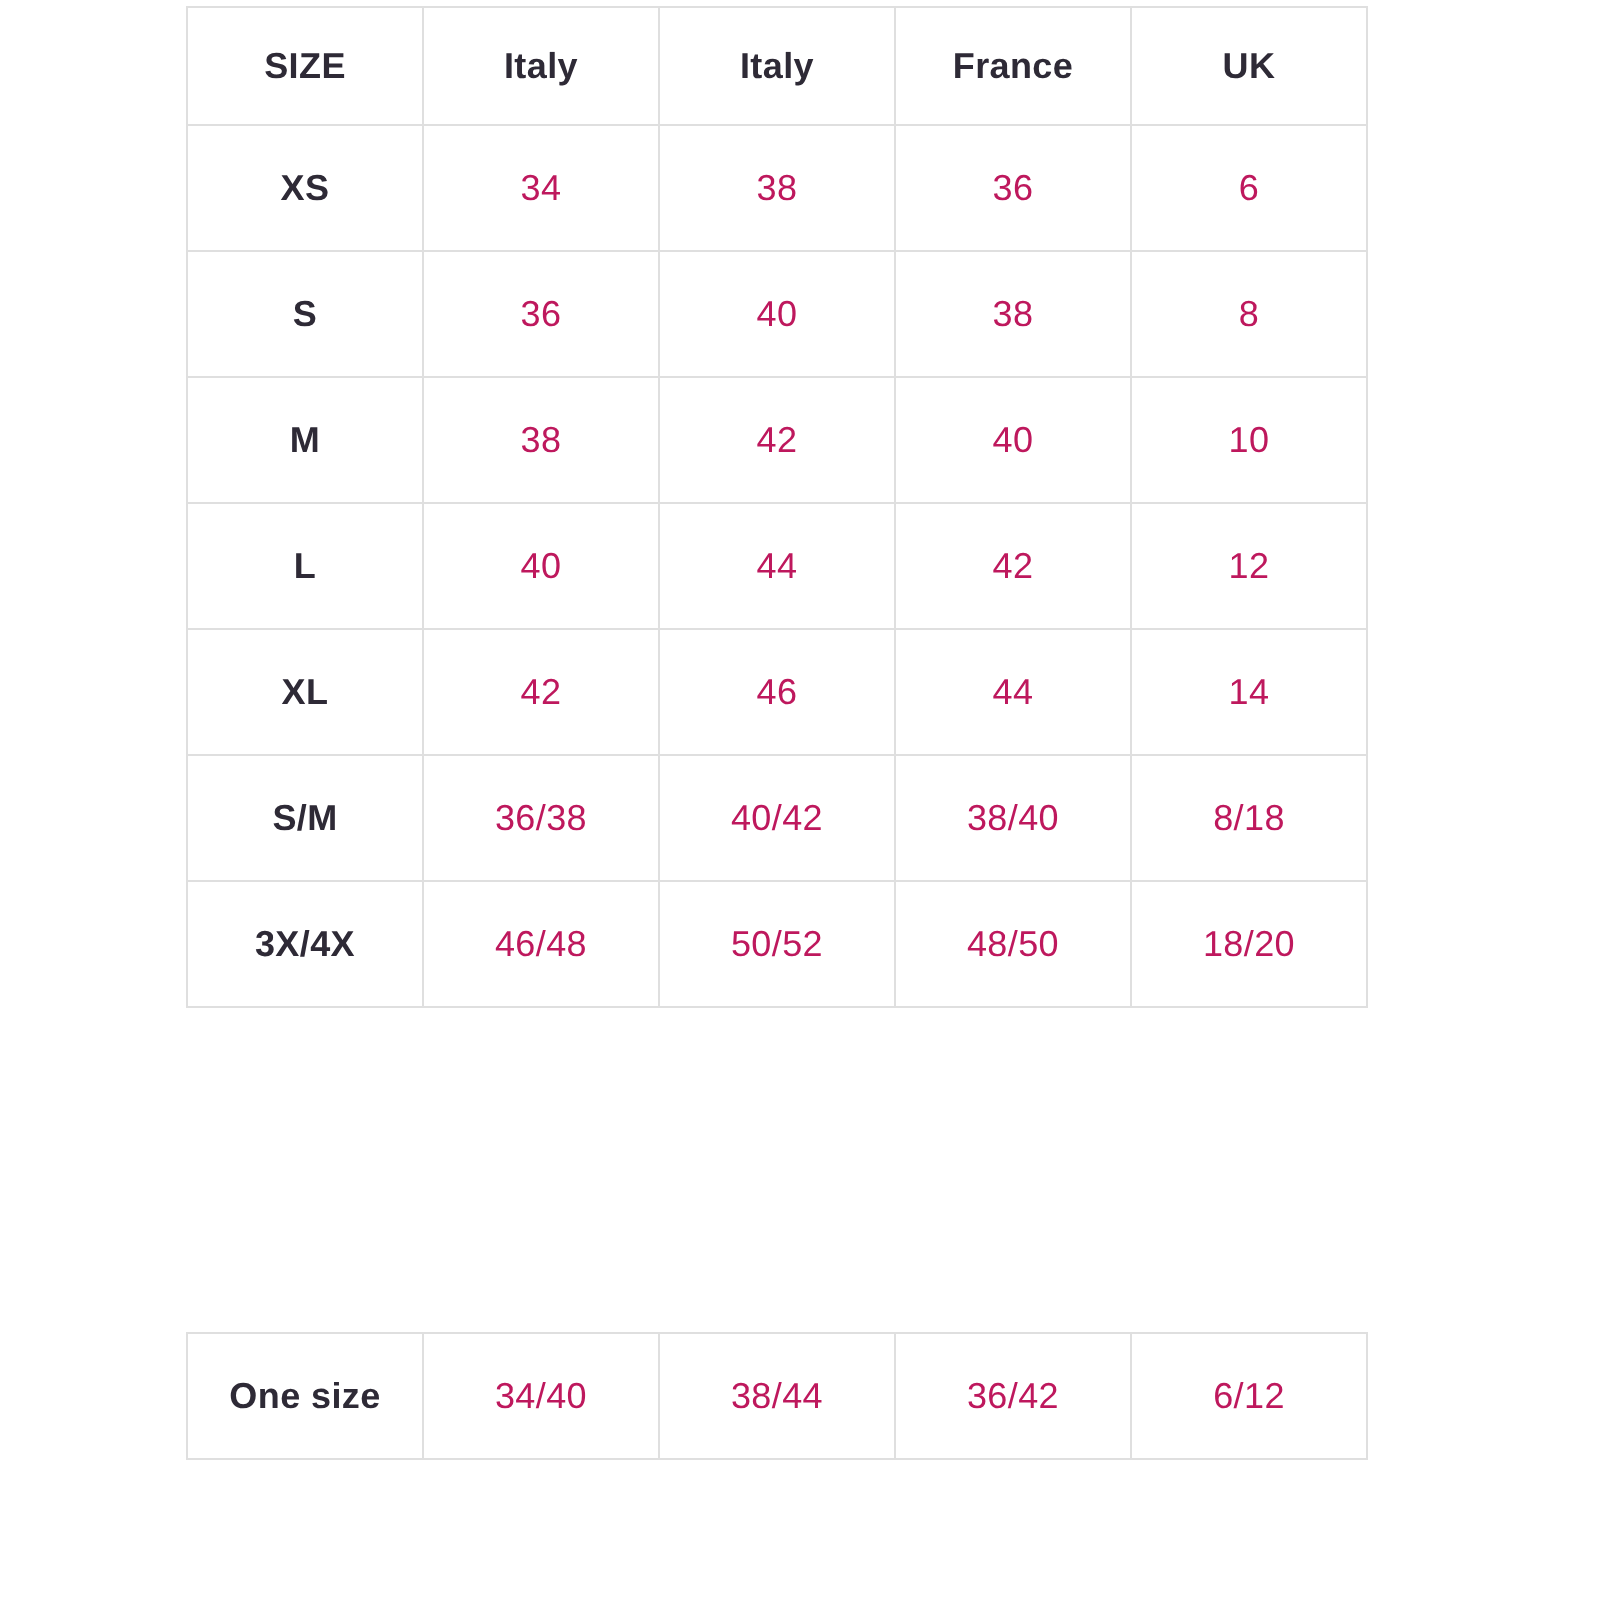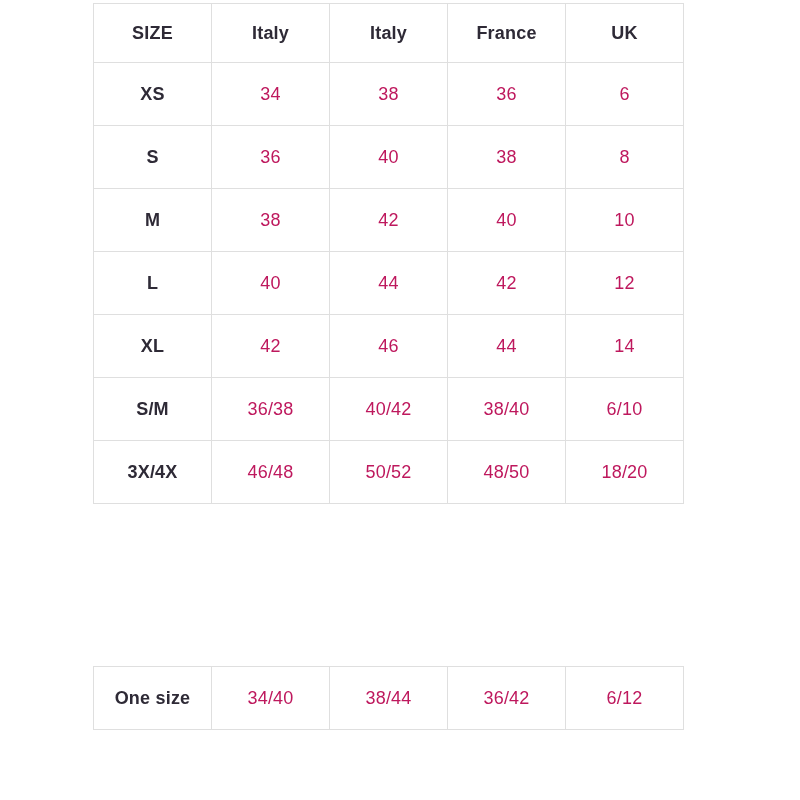--- a/index.html
+++ b/index.html
@@ -109,21 +109,21 @@
           <td class="value-cell">42</td>
           <td class="value-cell">46</td>
           <td class="value-cell">44</td>
           <td class="value-cell">14</td>
         </tr>
         <tr class="data-row">
           <td class="label-cell">S/M</td>
           <td class="value-cell">36/38</td>
           <td class="value-cell">40/42</td>
           <td class="value-cell">38/40</td>
-          <td class="value-cell">6/10</td>
+          <td class="value-cell">8/18</td>
         </tr>
         <tr class="data-row">
           <td class="label-cell">3X/4X</td>
           <td class="value-cell">46/48</td>
           <td class="value-cell">50/52</td>
           <td class="value-cell">48/50</td>
           <td class="value-cell">18/20</td>
         </tr>
       </tbody>
     </table>

